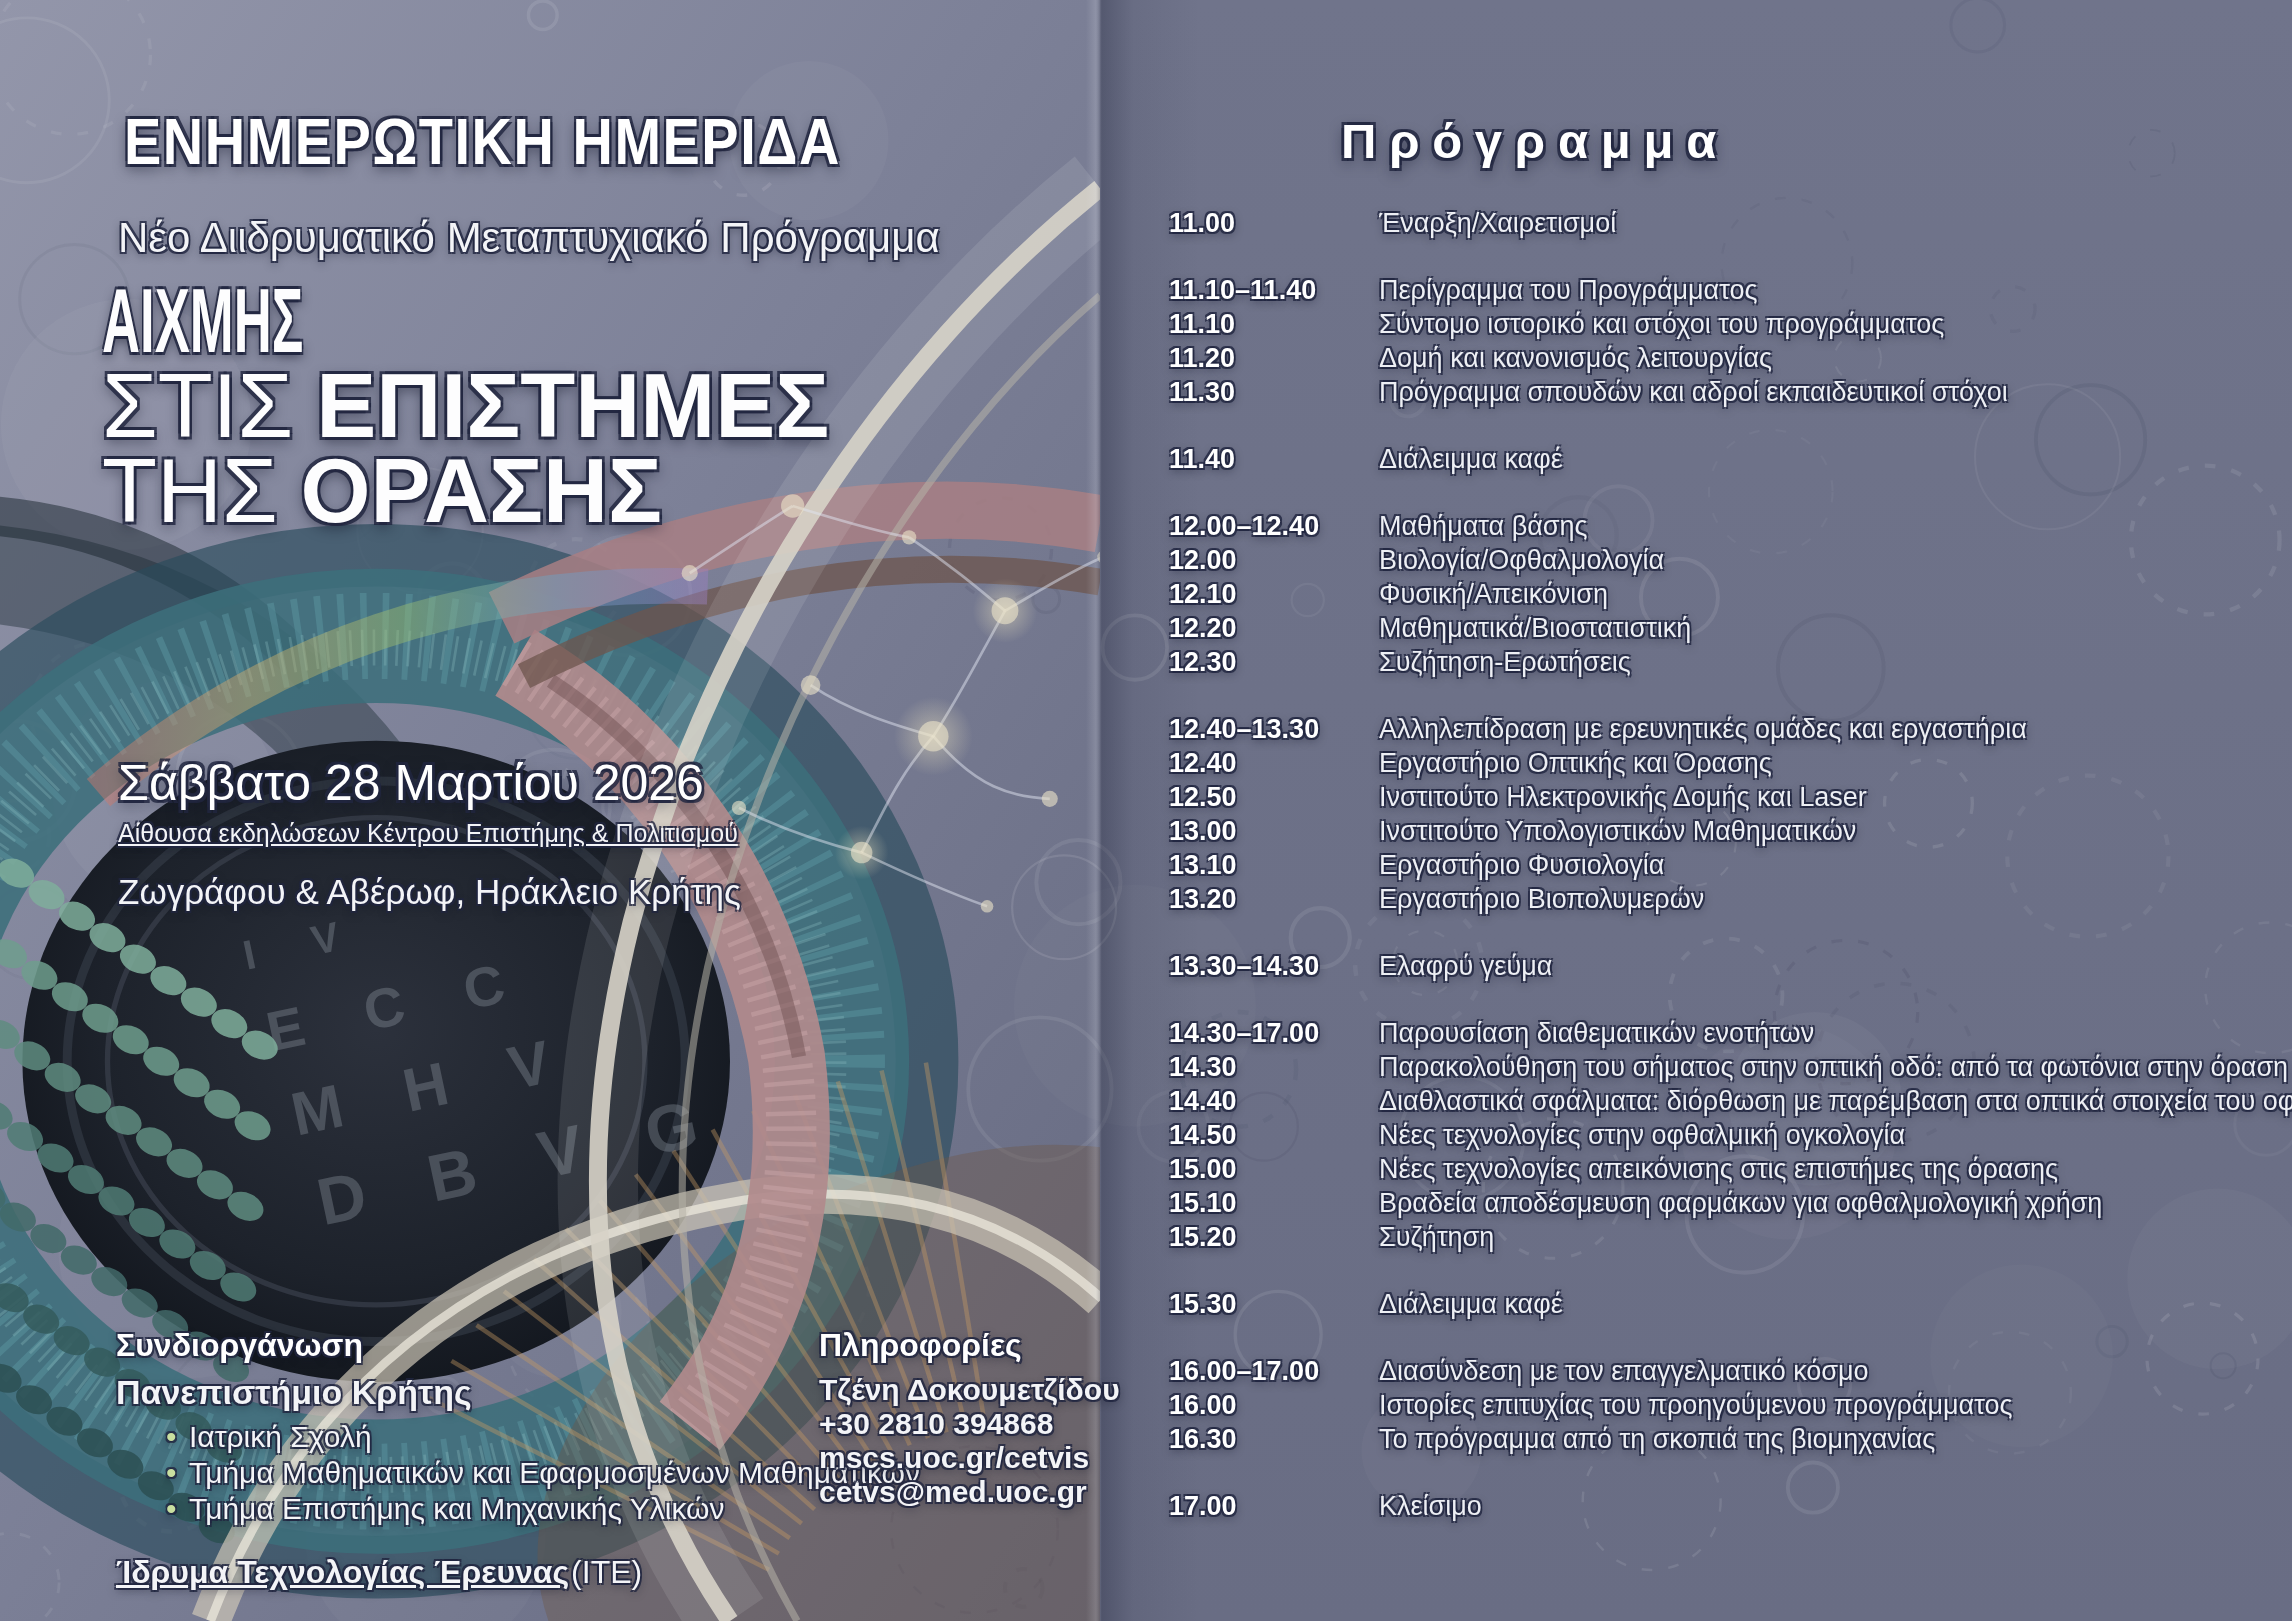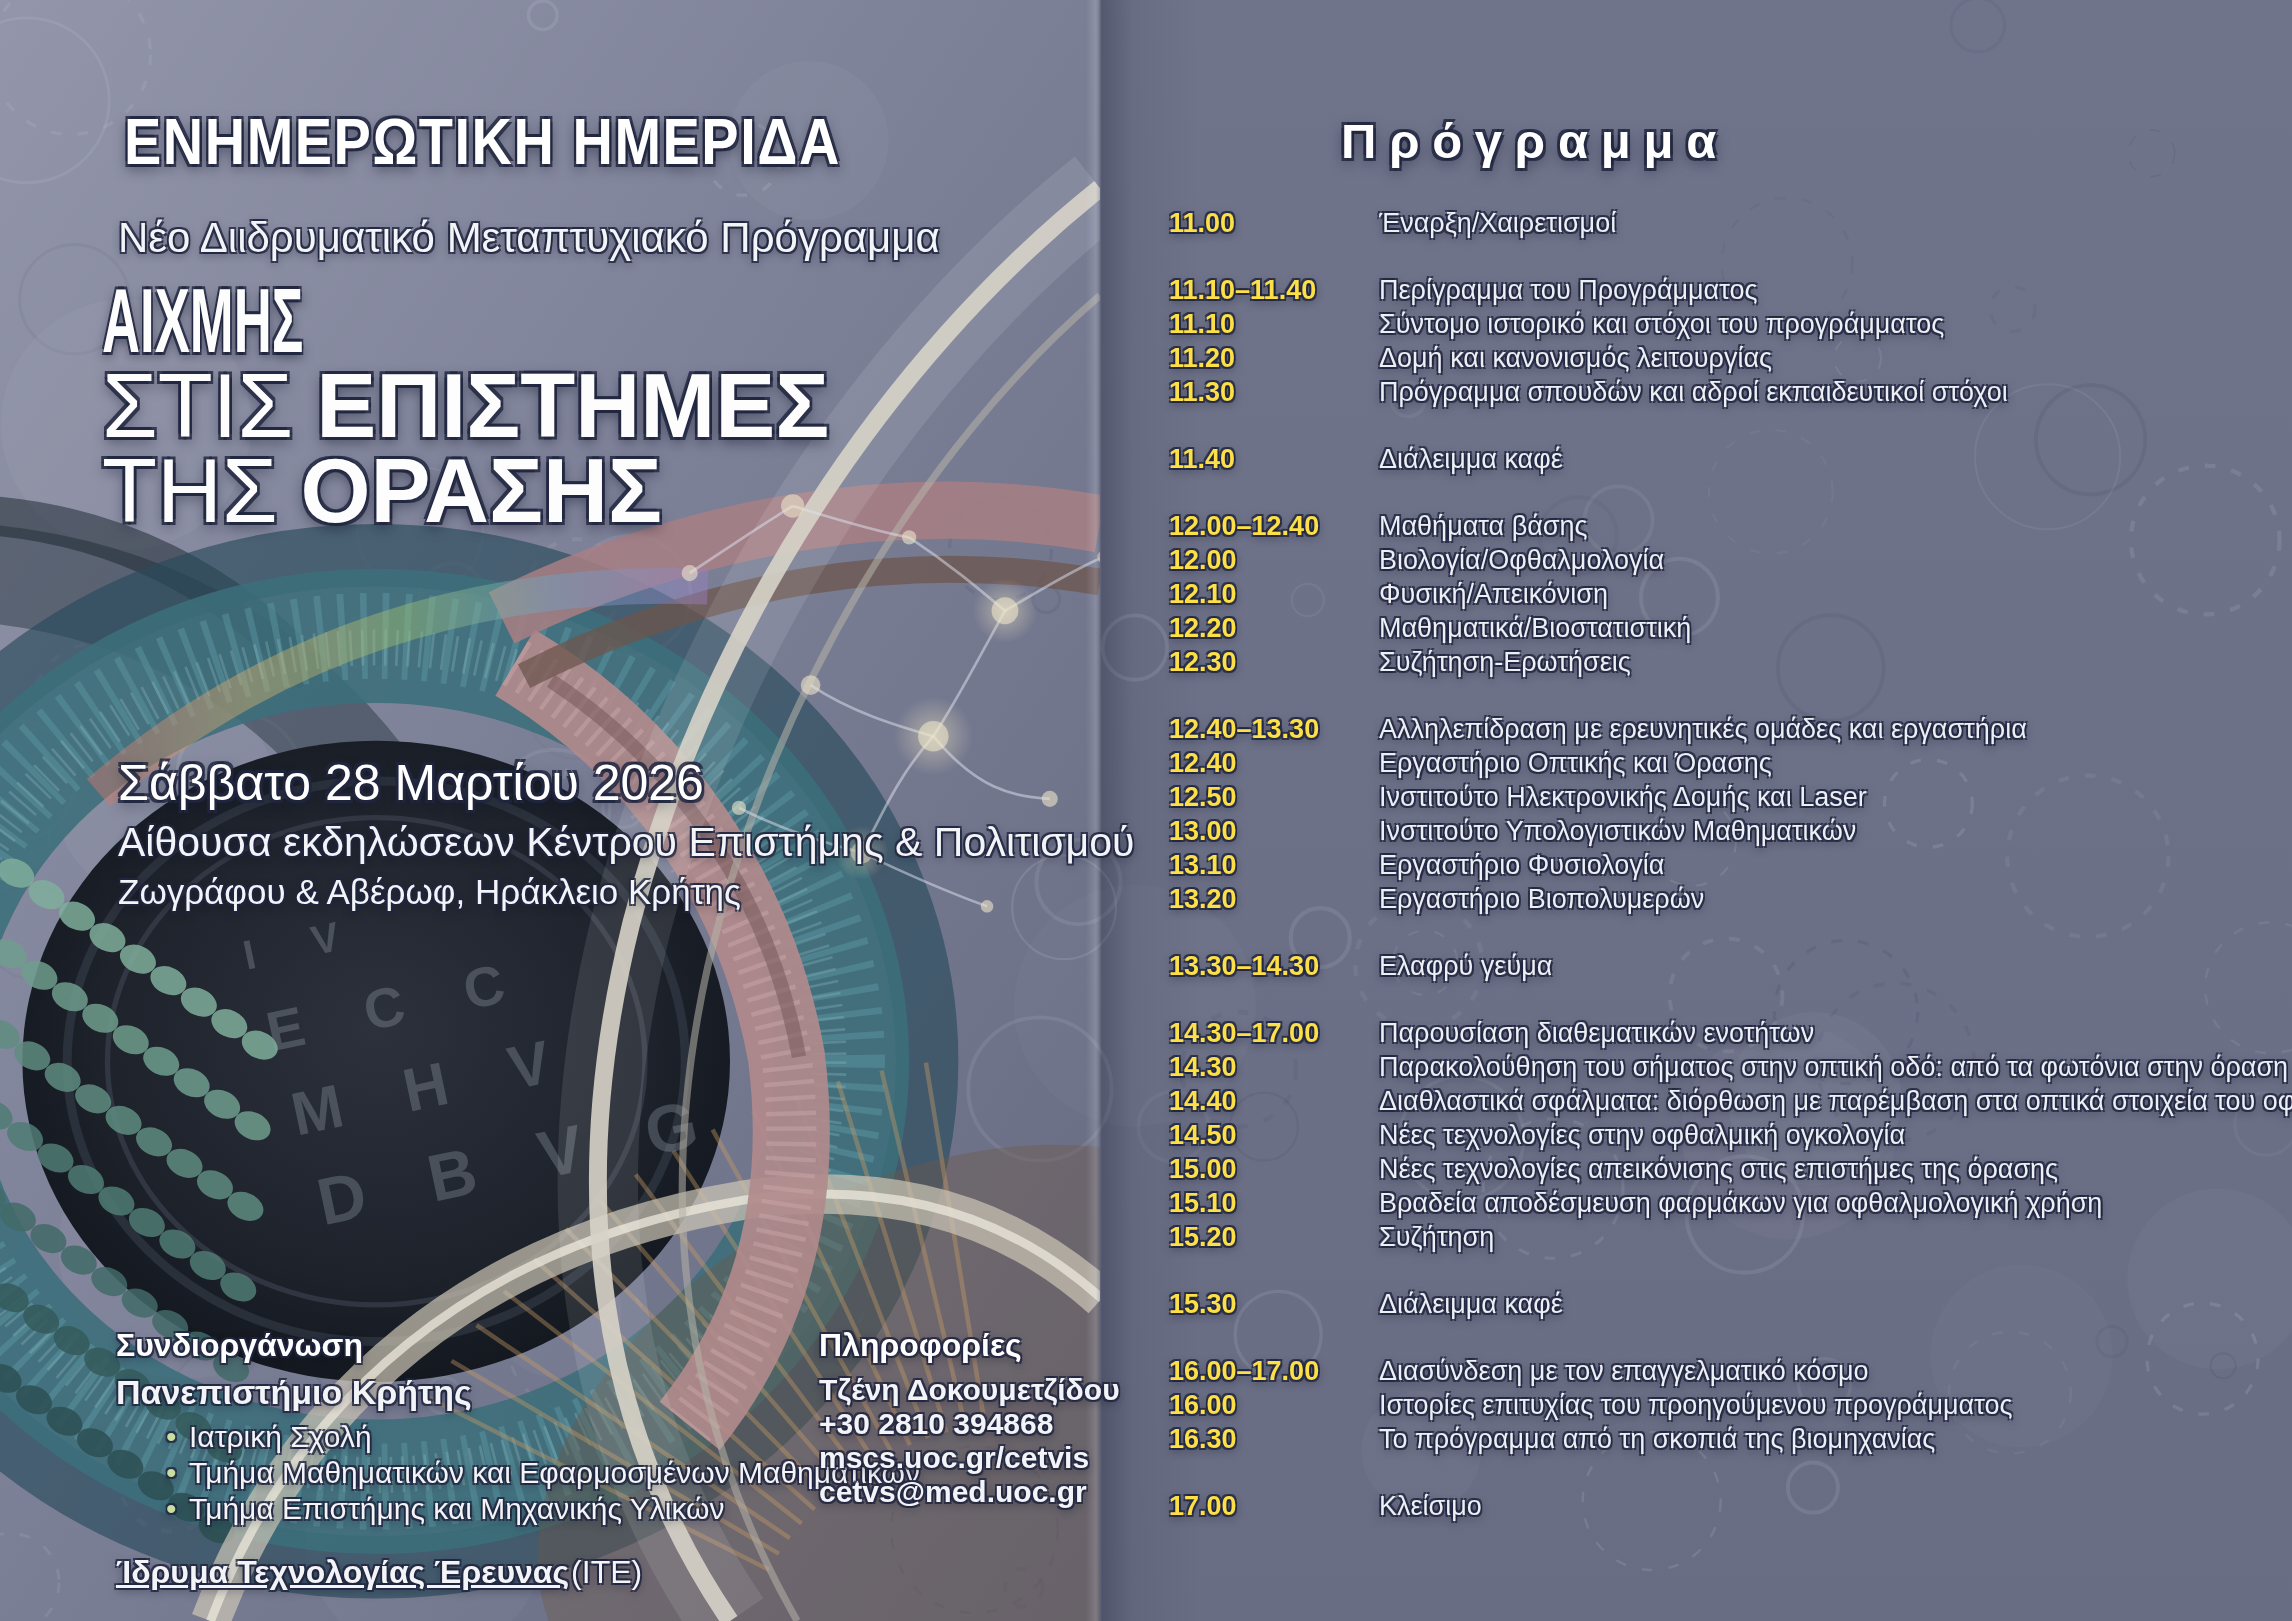--- a/index.html
+++ b/index.html
@@ -15,37 +15,37 @@
   .o3{text-shadow:-2.7px -2.7px 0 rgba(33,38,64,.82),2.7px -2.7px 0 rgba(33,38,64,.82),
       -2.7px 2.7px 0 rgba(33,38,64,.82),2.7px 2.7px 0 rgba(33,38,64,.82),0 5.4px 14.3px rgba(15,19,36,.55);}
   .kicker{left:124px;top:104px;font-size:65px;font-weight:700;letter-spacing:1.8px;white-space:nowrap;}
   .squeeze85{display:inline-block;transform:scaleX(.86);transform-origin:0 50%;}
   .subtitle{left:118px;top:202px;font-size:42px;font-weight:400;white-space:nowrap;margin-top:12px;}
   .title{left:102px;top:279px;font-size:90px;line-height:85px;color:#fdfdfe;font-weight:700;}
   .tl{white-space:nowrap;}
   .squeeze60{display:inline-block;transform:scaleX(.585);transform-origin:0 50%;}
   .wlight{font-weight:400;margin-right:23px;}
   .date{left:118px;top:754px;font-size:50px;font-weight:400;white-space:nowrap;}
-  .loc1{left:118px;top:819px;font-size:41px;white-space:nowrap;}
+  .loc1{left:118px;top:819px;font-size:25px;white-space:nowrap;text-decoration:underline;}
   .loc2{left:118px;top:872px;font-size:35px;white-space:nowrap;}
   .orgs{left:116px;top:1327px;font-size:30px;}
   .orgs .head,.info .head{font-size:32px;font-weight:700;margin-bottom:9px;}
   .orgs .uni{font-size:34px;font-weight:700;margin-bottom:7.2px;white-space:nowrap;}
   .orgs ul{list-style:none;margin:0;padding:0 0 0 50px;}
   .orgs li{line-height:36px;display:flex;gap:12.5px;white-space:nowrap;}
   .bullet{color:#c9dfa0;}
   .inst{margin-top:27px;font-size:32px;white-space:nowrap;}
   .inst .nm{font-weight:700;margin-right:2px;text-decoration:underline;}
   .info{left:819px;top:1327px;font-size:30px;}
   .info .ln{line-height:34px;font-weight:700;white-space:nowrap;}
   .program-title{left:1341px;top:113px;font-size:49px;font-weight:700;letter-spacing:.26em;white-space:nowrap;}
   .schedule{left:1169px;top:206px;width:1125px;}
   .sgroup{margin-bottom:33px;}
   .srow{display:flex;line-height:34px;font-size:27px;white-space:nowrap;}
-  .st{flex:0 0 210px;font-weight:700;color:#fde047;}
+  .st{flex:0 0 210px;font-weight:700;color:#ffffff;}
   .sl{color:#edeff4;}
 </style>
 </head>
 <body>
 
 <div id="poster">
 
   <svg id="bg" viewBox="0 0 2560 1810" preserveAspectRatio="none" aria-hidden="true">
     <defs>
       <linearGradient id="gL" x1="0" y1="0" x2="1" y2="1">

